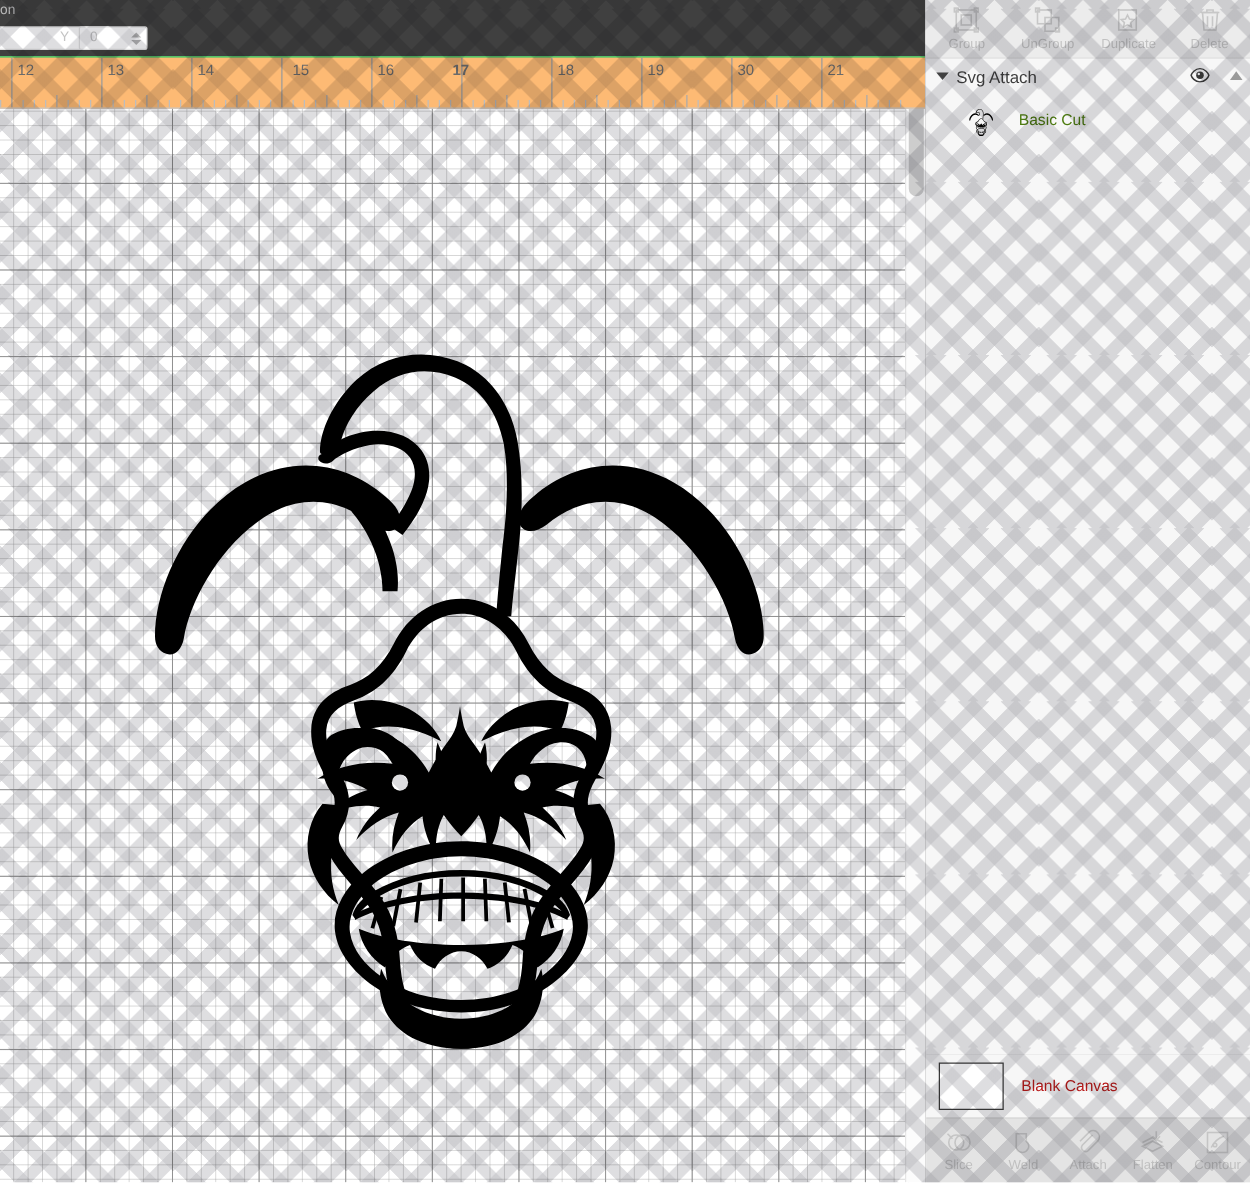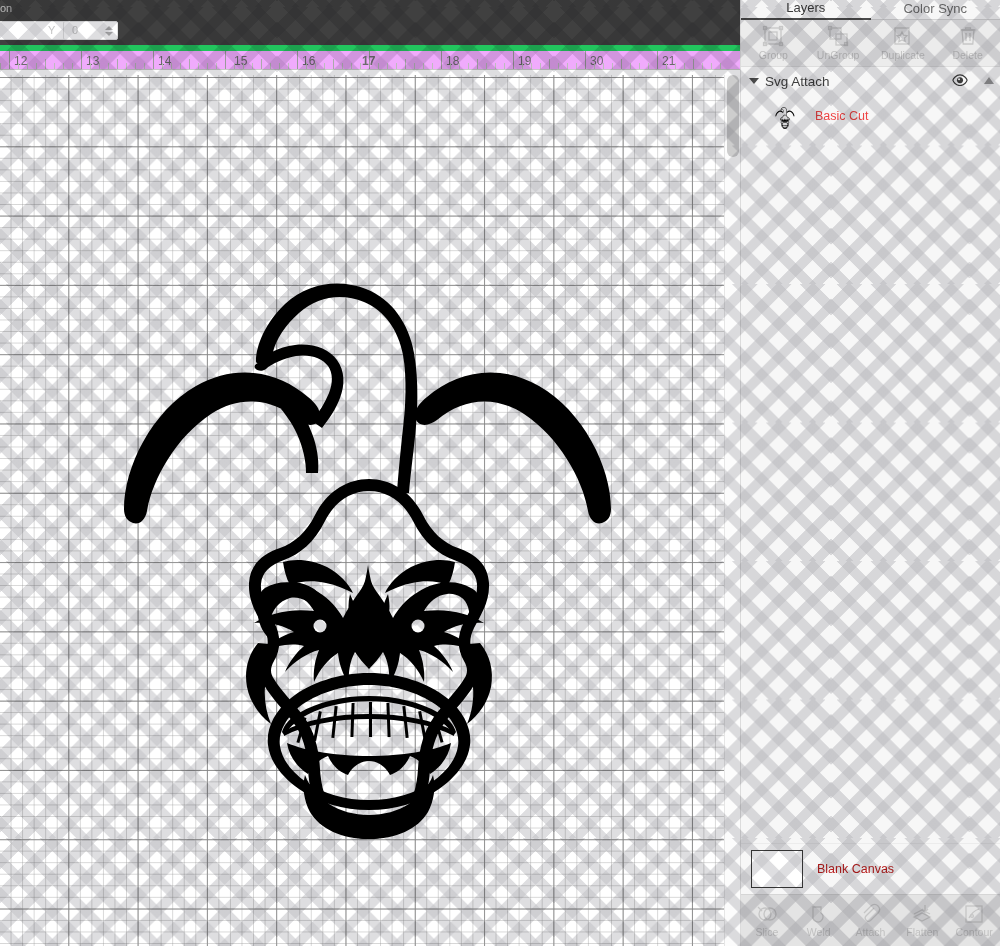--- a/index.html
+++ b/index.html
@@ -53,22 +53,22 @@
     display:block;width:0;height:0;border-left:4px solid transparent;border-right:4px solid transparent;
   }
   .spin i.up{border-bottom:4px solid #b5b5b5;}
   .spin i.dn{border-top:4px solid #b5b5b5;}
   .axis-lbl{
     position:absolute;top:24px;font-size:11px;color:#c4c4c4;
   }
 
   
   .ruler{
-    position:absolute;left:0;top:45px;width:740px;height:25px;
-    background:#f0abfc;border-top:6px solid #22c55e;border-bottom:1px solid #c8c8c8;
+    position:absolute;left:0;top:45px;width:740px;height:42px;
+    background:#fdba74;border-top:1px solid #22c55e;border-bottom:1px solid #c8c8c8;
     box-sizing:border-box;z-index:22;overflow:hidden;
   }
   .ruler .maj{
     position:absolute;top:0;bottom:0;width:1px;background:#9a9a9a;
   }
   .ruler .min{
     position:absolute;bottom:0;width:1px;height:6px;background:#bdbdbd;
   }
   .ruler .mid{
     position:absolute;bottom:0;width:1px;height:10px;background:#aaa;
@@ -148,21 +148,21 @@
   .grouprow .gname{font-size:13.5px;color:#3f3f3f;}
   .eye{position:absolute;right:32px;top:7px;width:16px;height:14px;}
   .scrollup{
     position:absolute;right:6px;top:10px;width:0;height:0;
     border-left:5px solid transparent;border-right:5px solid transparent;border-bottom:7px solid #9a9a9a;
   }
   .layerrow{
     height:42px;display:flex;align-items:center;padding-left:26px;gap:12px;
   }
   .thumbbox{width:36px;height:36px;display:flex;align-items:center;justify-content:center;}
-  .layerrow .lname{font-size:12.5px;color:#ef4444;}
+  .layerrow .lname{font-size:12.5px;color:#4d7c0f;}
 
   .canvasrow{
     height:50px;display:flex;align-items:center;gap:14px;padding-left:10px;
     background:#f7f7f7;border-top:1px solid #ececec;
   }
   .canvas-thumb{
     width:52px;height:38px;background:#fff;border:1.5px solid #3a3a3a;box-sizing:border-box;
   }
   .canvasrow .cname{font-size:12.5px;color:#b91c1c;}
 
@@ -520,24 +520,20 @@
       </svg>
     </div>
 
     <div class="vscroll">
       <div class="thumb"></div>
     </div>
   </div>
 
   <aside class="panel">
 
-    <div class="tabs">
-      <div class="tab active">Layers</div>
-      <div class="tab">Color Sync</div>
-    </div>
 
     <div class="optools">
       <div class="optool">
         <span class="ic">
           <svg viewBox="0 0 22 22">
               <rect class="ghost" x="3" y="3" width="16" height="16"></rect>
               <rect class="ghost" x="7" y="7" width="8" height="8"></rect>
               <rect x="1.5" y="1.5" width="3" height="3" class="ghost"></rect>
               <rect x="17.5" y="1.5" width="3" height="3" class="ghost"></rect>
               <rect x="1.5" y="17.5" width="3" height="3" class="ghost"></rect>

